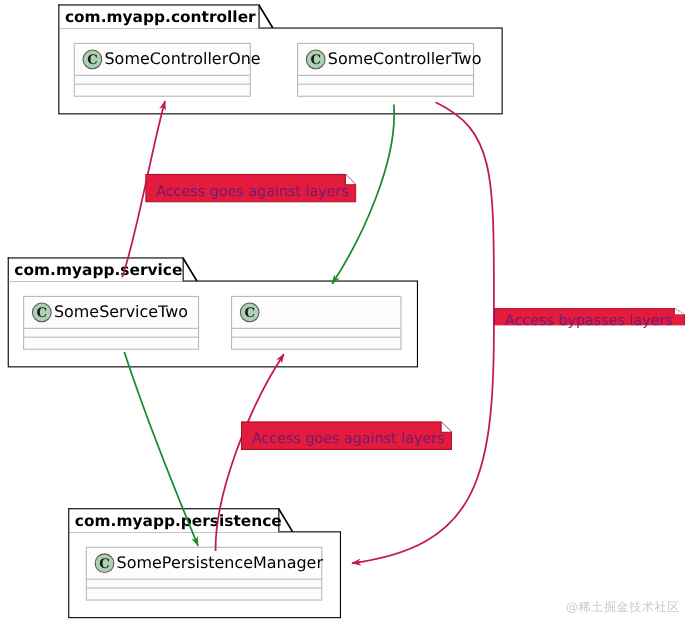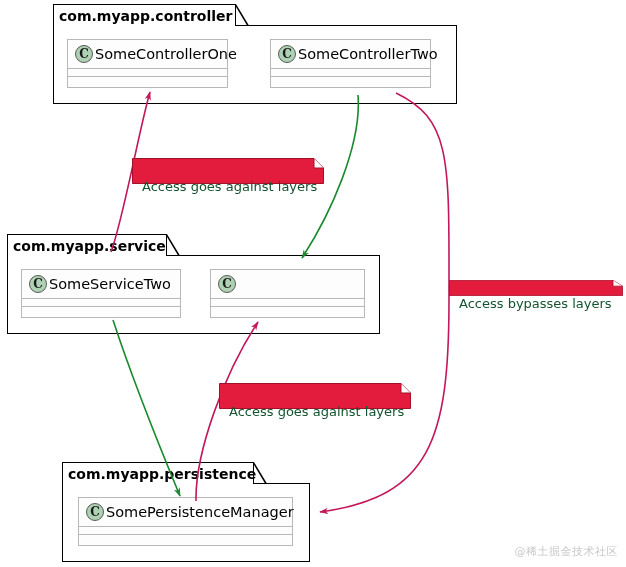--- a/index.html
+++ b/index.html
@@ -123,27 +123,27 @@
   .note-body {
     position: absolute;
     left: 0;
     top: 0;
     width: 100%;
     height: 100%;
   }
   .note-label {
     position: absolute;
     left: 10px;
-    top: 16px;
+    top: 4px;
     height: 100%;
     display: flex;
     align-items: center;
     font-family: "DejaVu Sans", sans-serif;
     font-size: 13px;
-    color: #14532d;
+    color: #701a75;
     white-space: nowrap;
     z-index: 2;
     line-height: 14px;
   }
 
   
   #arrows {
     position: absolute;
     left: 0;
     top: 0;

